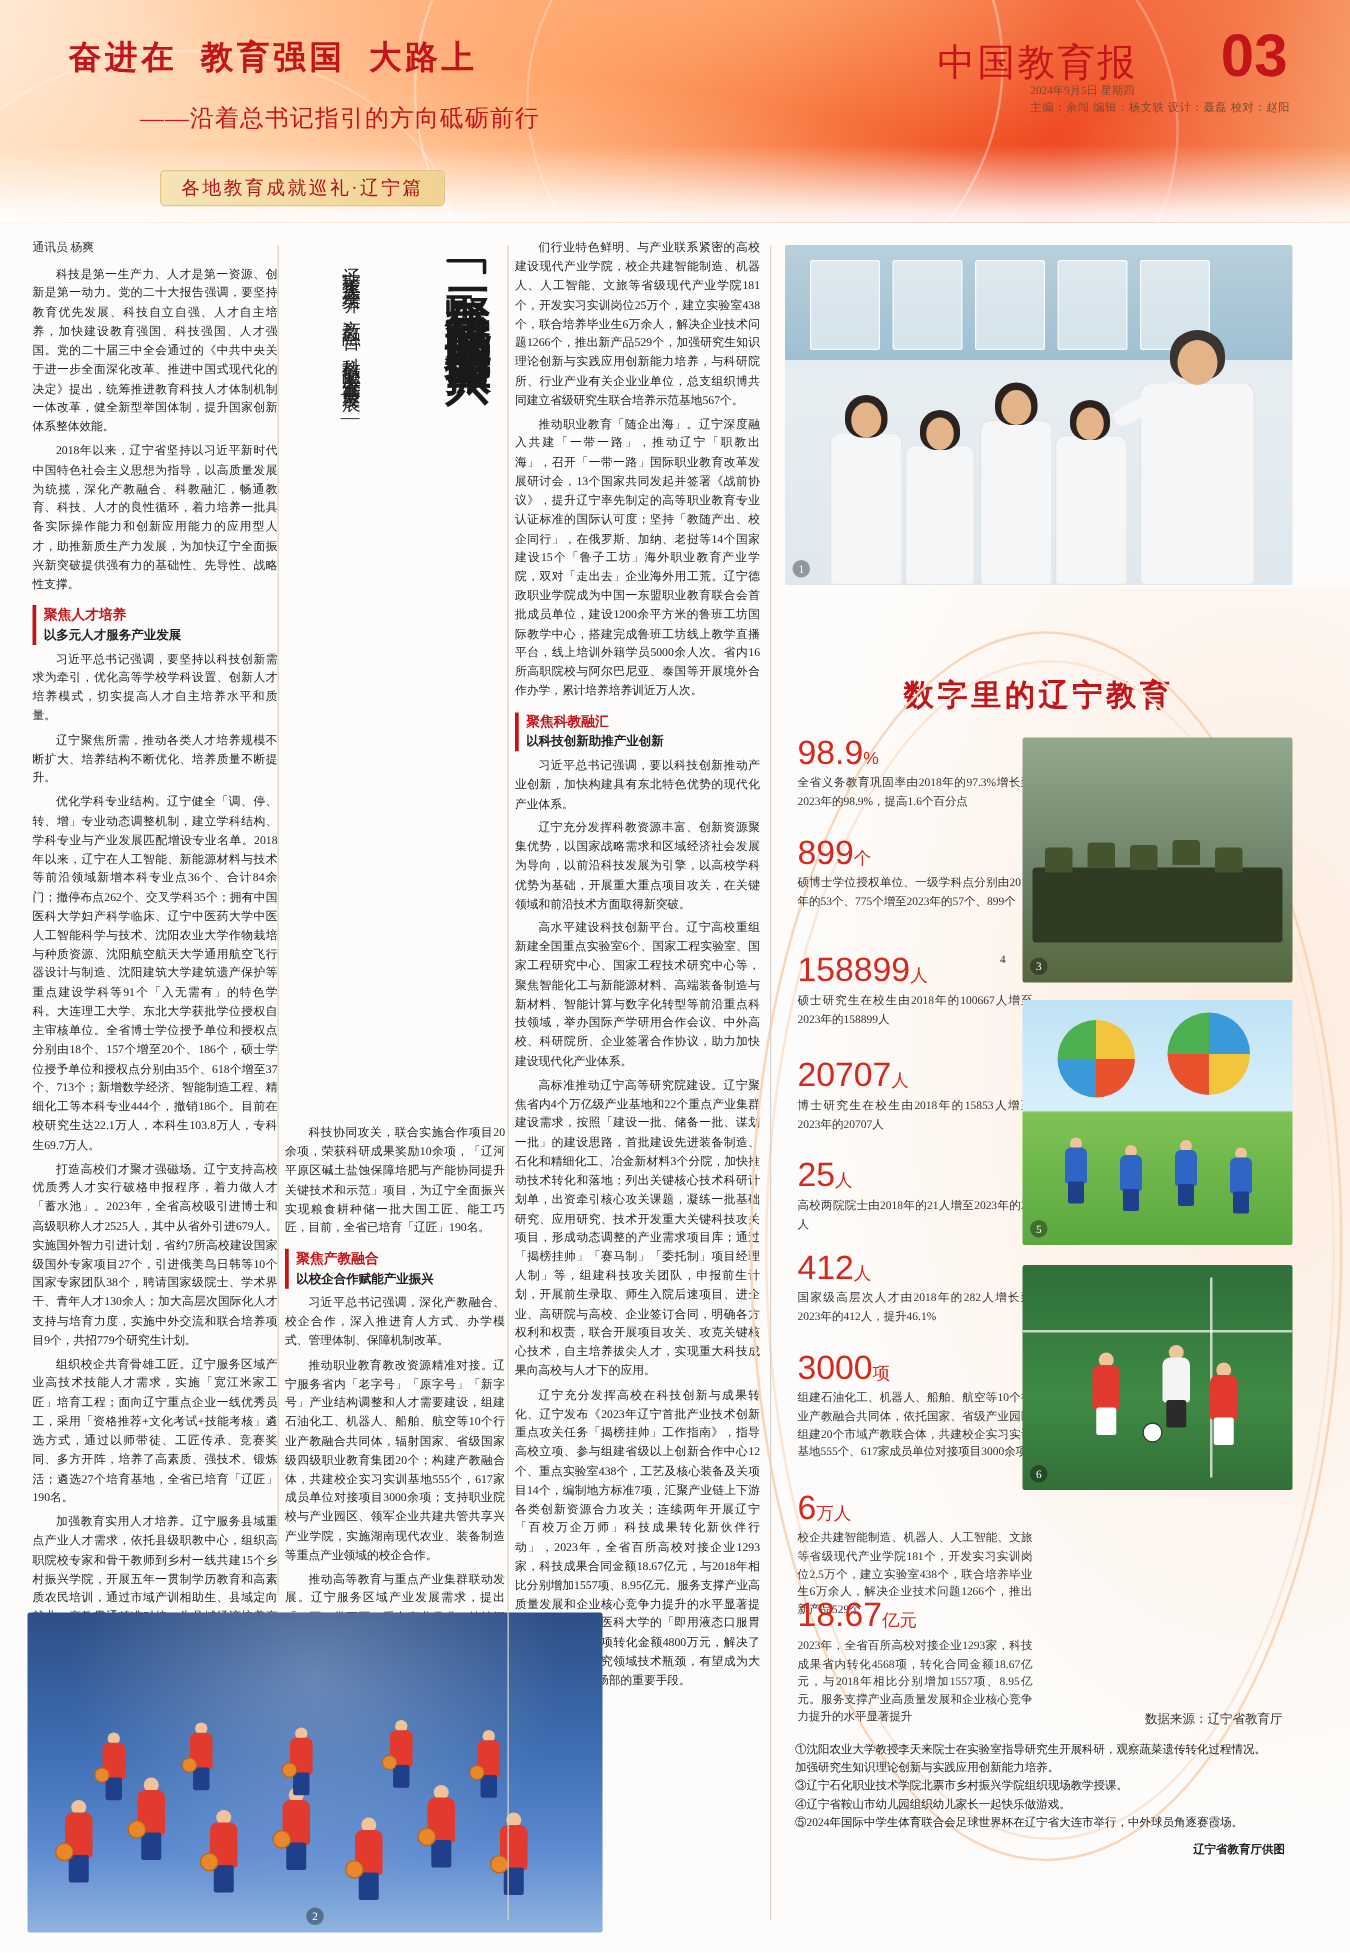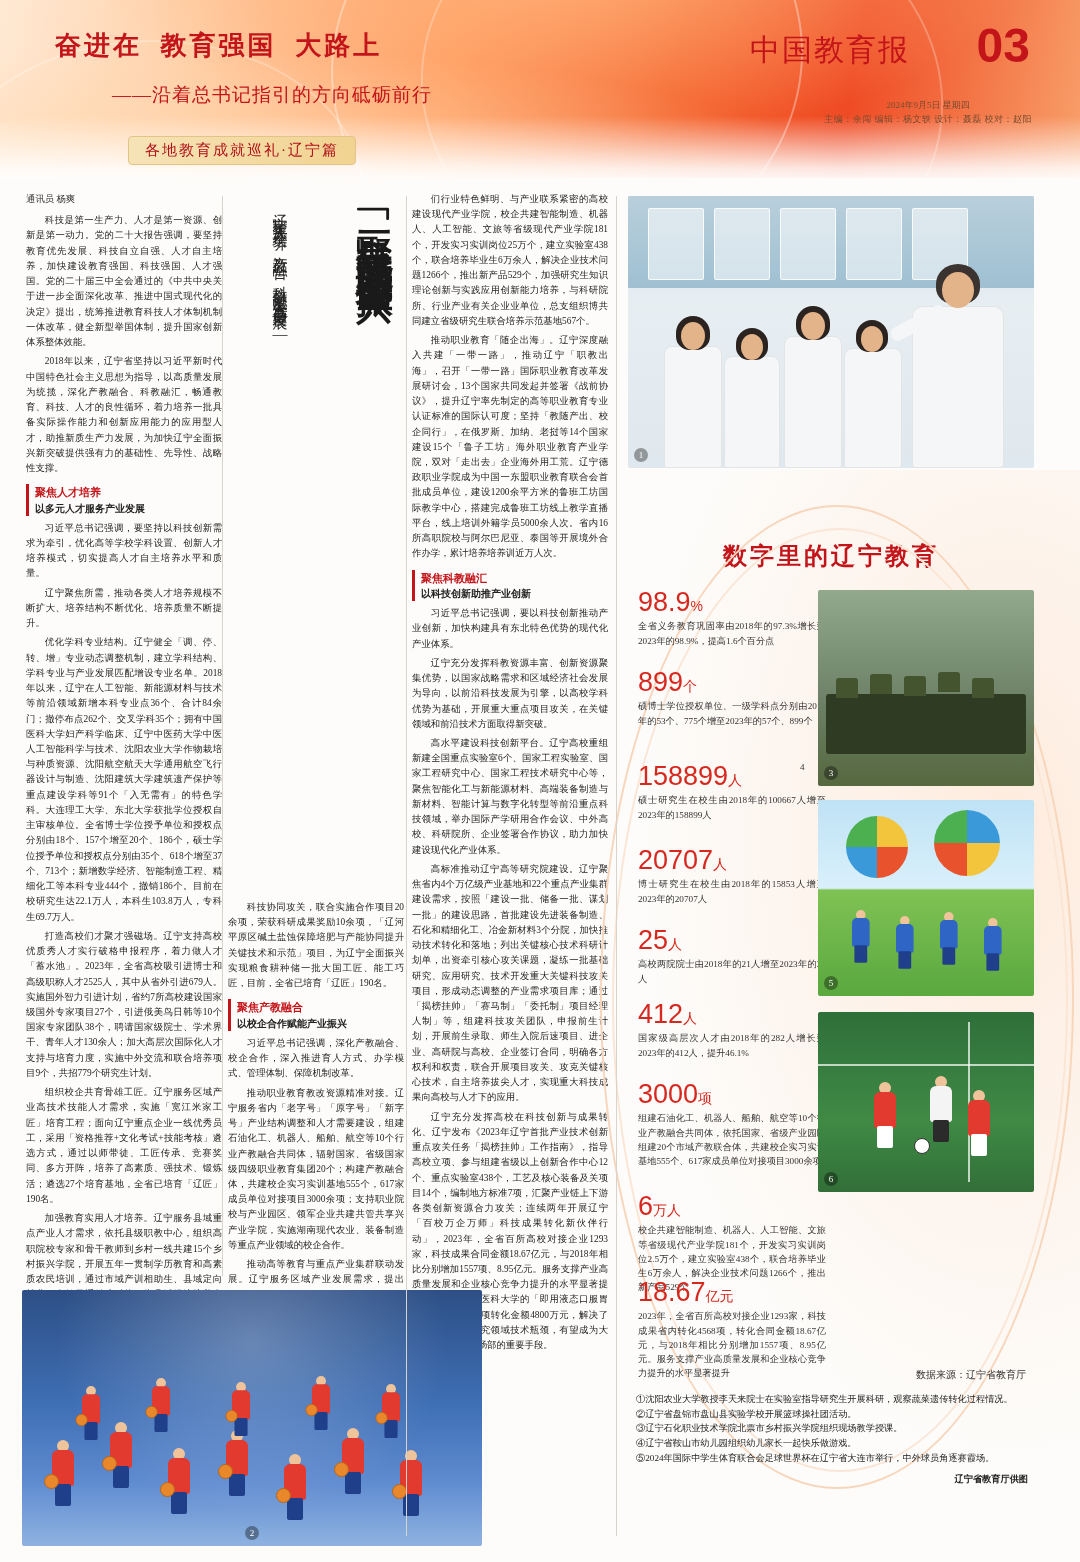--- a/index.html
+++ b/index.html
@@ -57,22 +57,22 @@
     font-size:30px;color:#c3141a;font-weight:normal;letter-spacing:2px;
     font-family:"DejaVu Serif", serif;white-space:nowrap;
   }
   .page-no{
     position:absolute;right:50px;top:18px;
     font-size:48px;color:#c3141a;font-weight:bold;
     font-family:"Liberation Sans", sans-serif;
     text-align:right;
   }
   .mast-meta{
-    position:absolute;right:48px;top:66px;text-align:center;
-    font-size:9px;color:#7a4b2e;line-height:1.5;white-space:nowrap;margin-top:33px;
+    position:absolute;right:48px;top:66px;text-align:left;
+    font-size:9px;color:#7a4b2e;line-height:1.5;white-space:nowrap;
   }
   .mast-meta .line2{letter-spacing:.5px;}
 
   
   .col{position:absolute;font-size:9.4px;line-height:1.62;color:#232323;text-align:justify;}
   .col p{margin:0 0 4px 0;text-indent:2em;}
   .byline{font-size:9.4px;color:#333;margin-bottom:6px;text-indent:0;}
   .subhead{
     margin:8px 0 5px 0;text-indent:0;font-weight:bold;color:#c3141a;font-size:11px;line-height:1.5;
     border-left:3px solid #c3141a;padding-left:6px;
@@ -388,21 +388,21 @@
         <div class="hd"></div>
         <div class="body" style="background:#e23a2e;"></div>
         <div class="legs" style="background:#ffffff;"></div>
       </div>
     <div style="position:absolute;left:96px;top:126px;width:14px;height:14px;border-radius:50%;background:#fff;border:1px solid #333;"></div>
     <div class="pnum" style="left:6px;bottom:6px;">6</div>
   </div>
 
   <div class="captions">
     <div>①沈阳农业大学教授李天来院士在实验室指导研究生开展科研，观察蔬菜遗传转化过程情况。</div>
-    <div>②辽宁省盘锦市盘山县实验学校开展篮球操社团活动。</div>
+    <div>加强研究生知识理论创新与实践应用创新能力培养。</div>
     <div>③辽宁石化职业技术学院北票市乡村振兴学院组织现场教学授课。</div>
     <div>④辽宁省鞍山市幼儿园组织幼儿家长一起快乐做游戏。</div>
     <div>⑤2024年国际中学生体育联合会足球世界杯在辽宁省大连市举行，中外球员角逐赛霞场。</div>
     <div class="credit">辽宁省教育厅供图</div>
   </div>
 
   <div class="photo bottom-photo">
     <div style="position:absolute;left:0;top:0;width:100%;height:100%;background:radial-gradient(ellipse at 50% 20%, rgba(255,255,255,.25), rgba(255,255,255,0) 60%);"></div>
     <div class="kid" style="left:30px;top:150px;">
         <div class="hd"></div>

